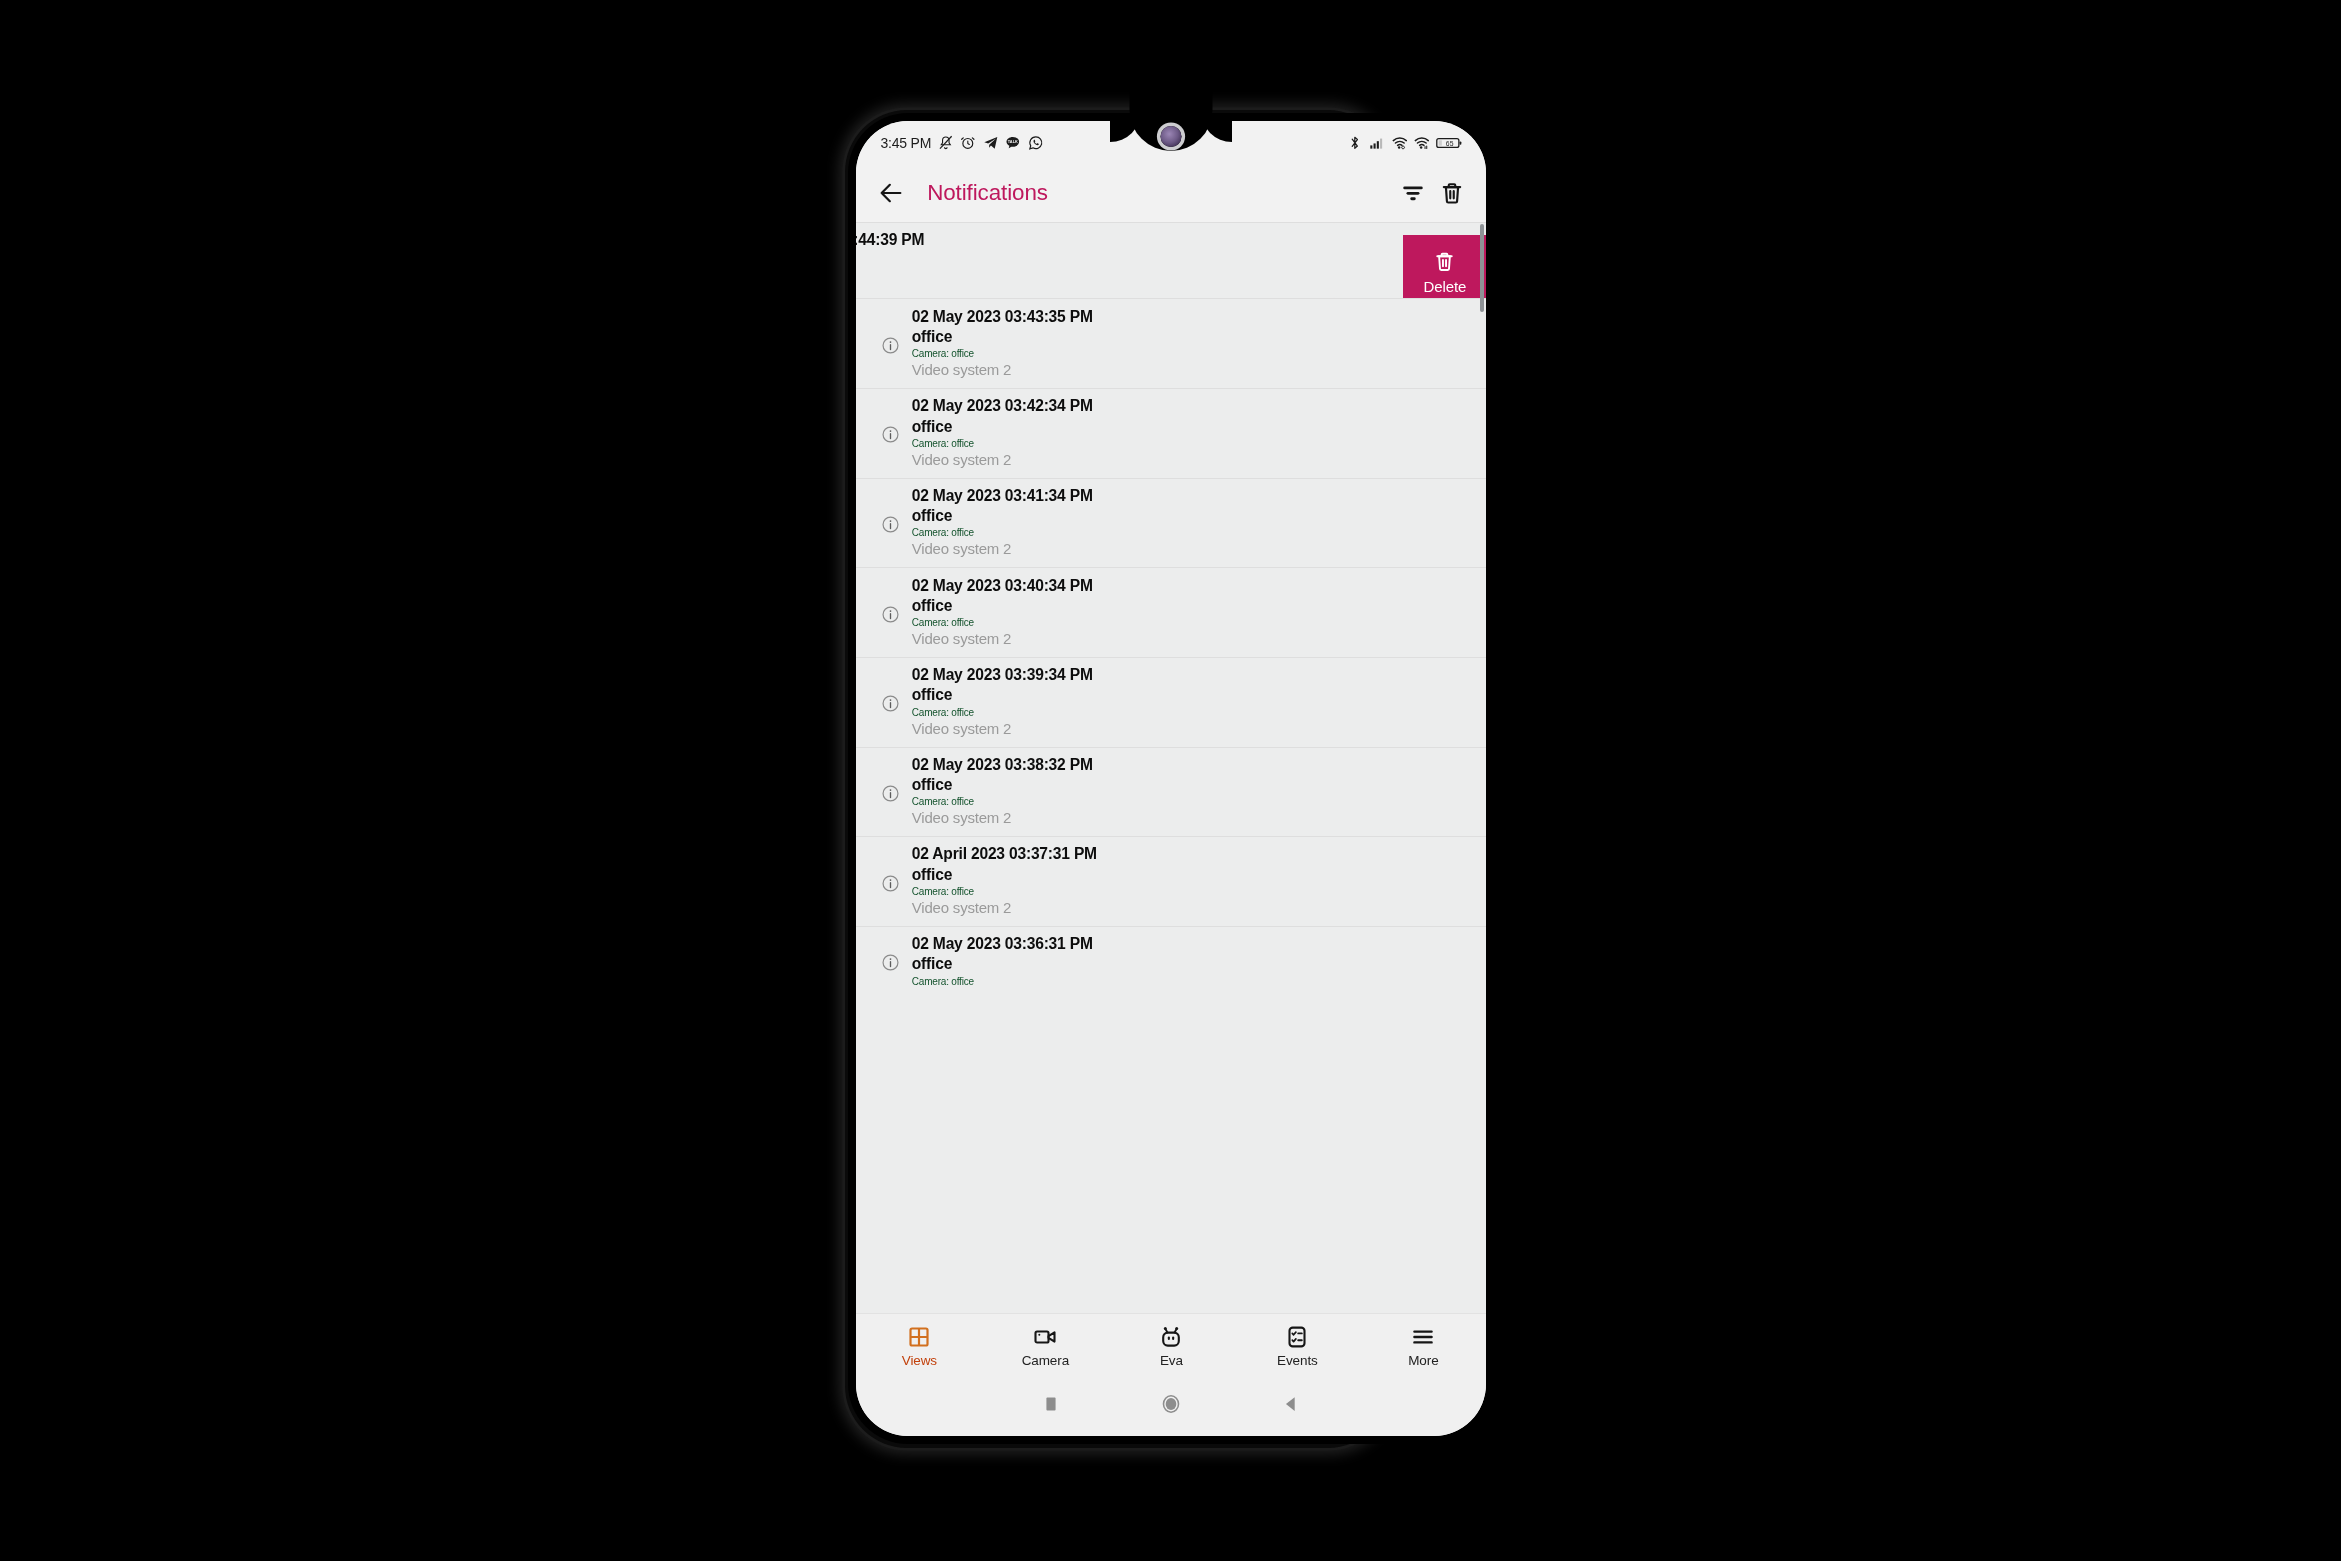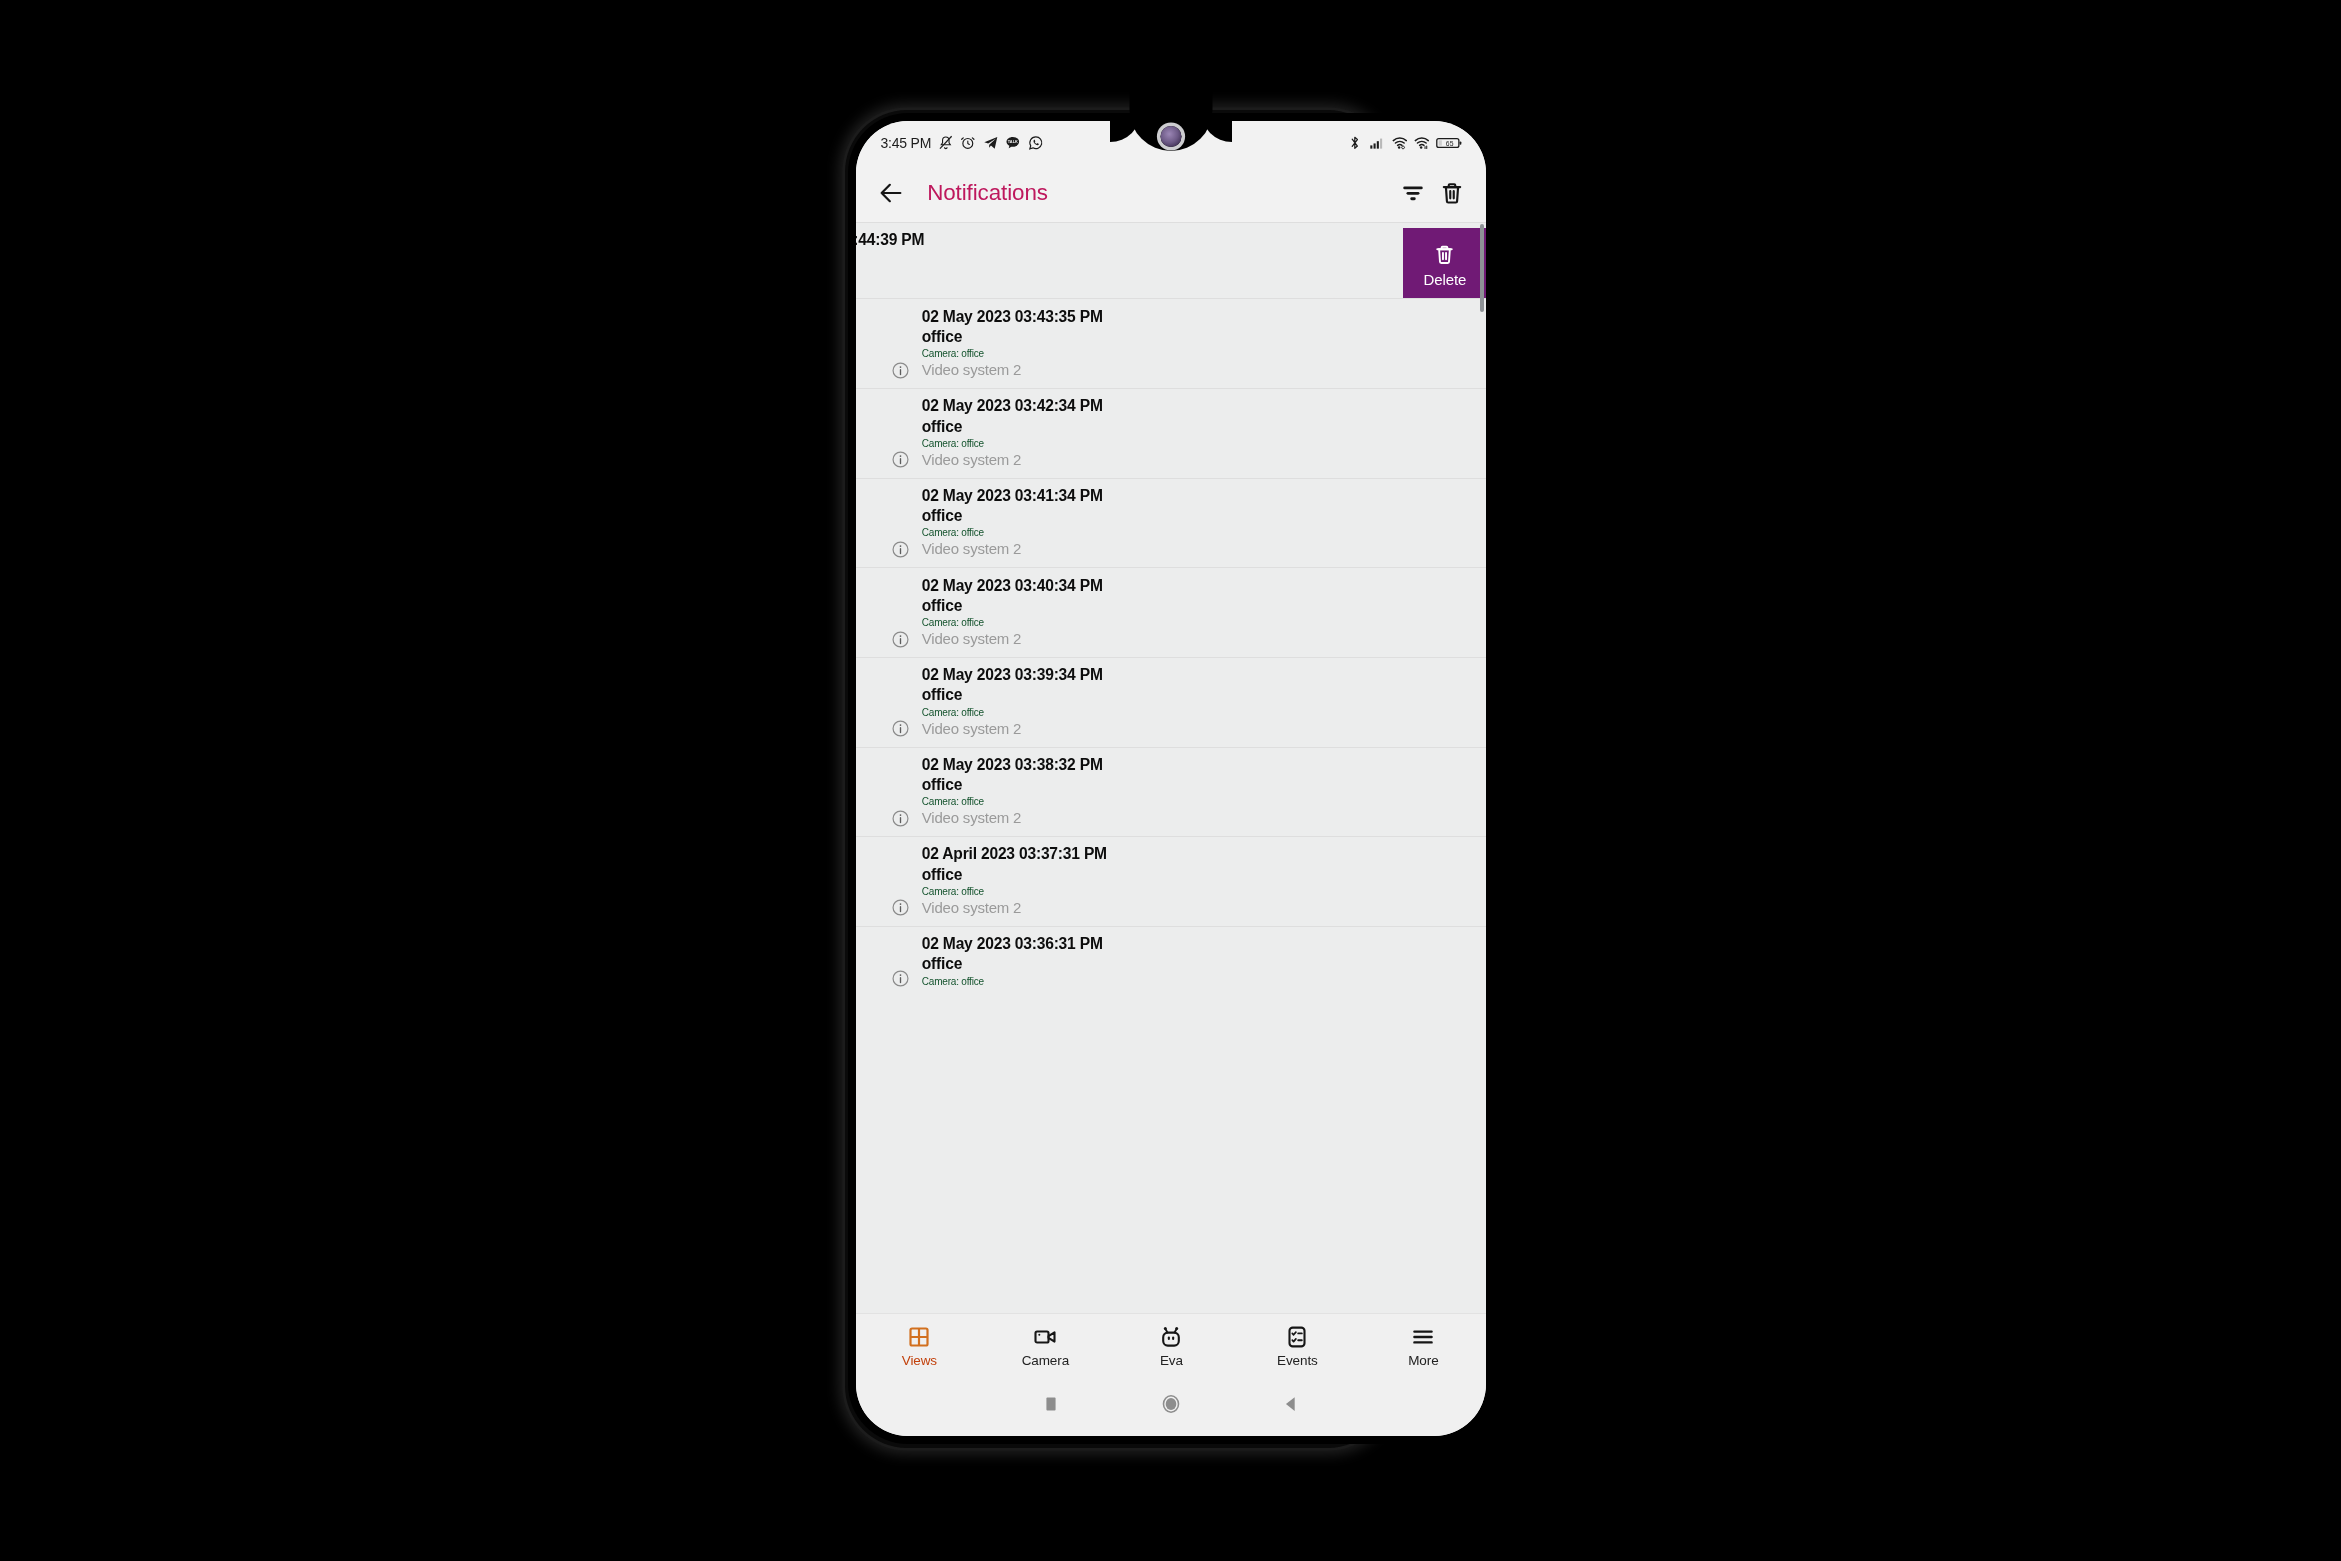--- a/index.html
+++ b/index.html
@@ -114,21 +114,21 @@
   }
   #list-scroll { position:absolute; inset:0; }
 
   .notif-row {
     position:relative;
     padding:7.3px 0 8.3px 0;
     border-top:1px solid #dedede;
     background:#eceded;
   }
   .notif-row:first-child { border-top:none; }
-  .row-inner { display:flex; align-items:flex-end; padding-left:35px; padding-right:13.5px; }
+  .row-inner { display:flex; align-items:center; padding-left:25px; padding-right:13.5px; }
   .info-icon { width:19px; height:19px; margin-top:4.2px; flex:0 0 auto; }
   .info-icon svg { width:100%; height:100%; display:block; }
   .row-text { margin-left:11.4px; line-height:1.30; }
   .t-time { font-size:15.6px; font-weight:700; color:#0d0d0d; letter-spacing:-0.2px; }
   .t-name { font-size:15.6px; font-weight:700; color:#0d0d0d; letter-spacing:-0.2px; }
   .t-cam  { font-size:10px; font-weight:400; color:#14532d; letter-spacing:-0.2px; }
   .t-sys  { font-size:15px; font-weight:400; color:#9a9a9a; letter-spacing:-0.2px; }
 
   
   #swiped-row {
@@ -143,23 +143,23 @@
     width:572px; height:100%;
     padding:7.3px 0 0 25px;
     background:#eceded;
     border-radius:0 14.6px 14.6px 0;
     z-index:2;
   }
   #swiped-content .t-time { display:block; }
   #swiped-content .t-name { display:block; margin-top:12.5px; }
   #swiped-content .t-sys  { display:block; }
   #delete-action {
-    position:absolute; right:0; top:5px;
+    position:absolute; right:0; top:12px;
     width:83px; height:100%;
-    background:#701a75;
+    background:#be185d;
     display:flex; flex-direction:column;
     align-items:center; justify-content:center;
     gap:5.2px; cursor:pointer; z-index:1;
   }
   #delete-icon { width:23px; height:23px; }
   #delete-icon svg { width:100%; height:100%; display:block; }
   #delete-label { color:#fff; font-size:15px; letter-spacing:-0.1px; }
 
   #scroll-thumb {
     position:absolute; right:2.1px; top:2.1px;

